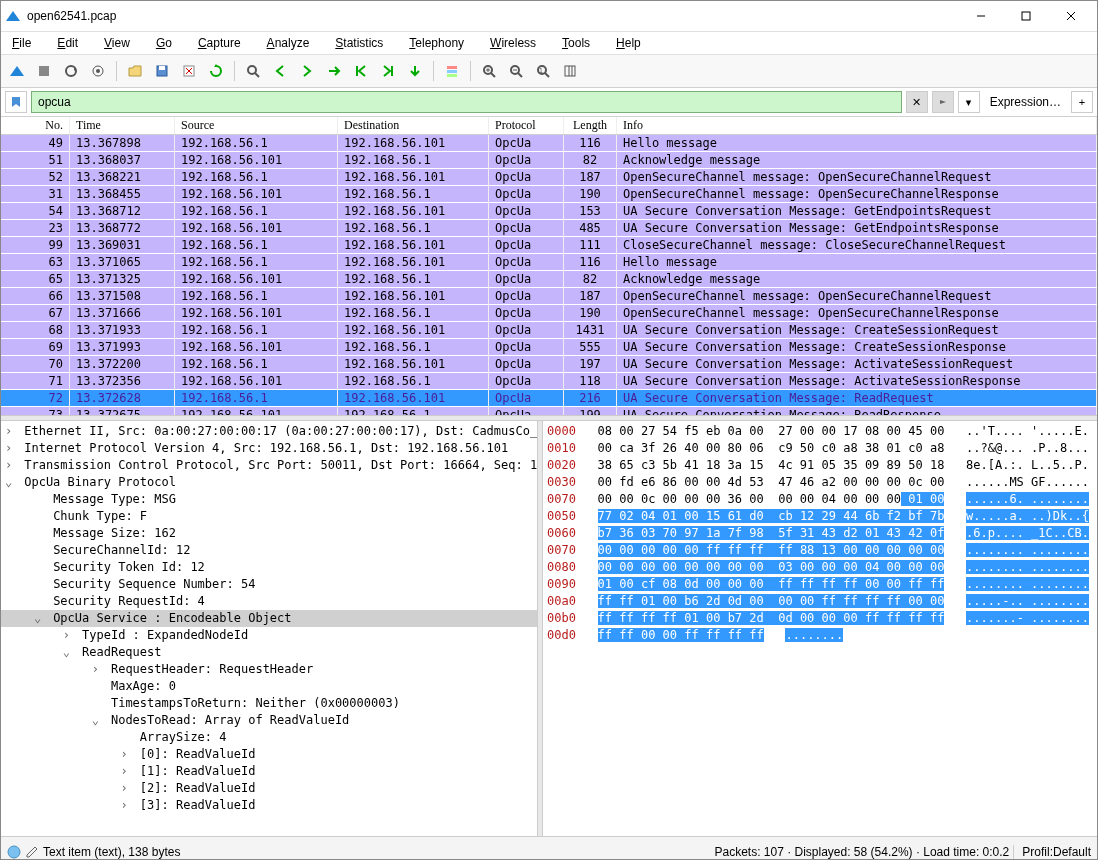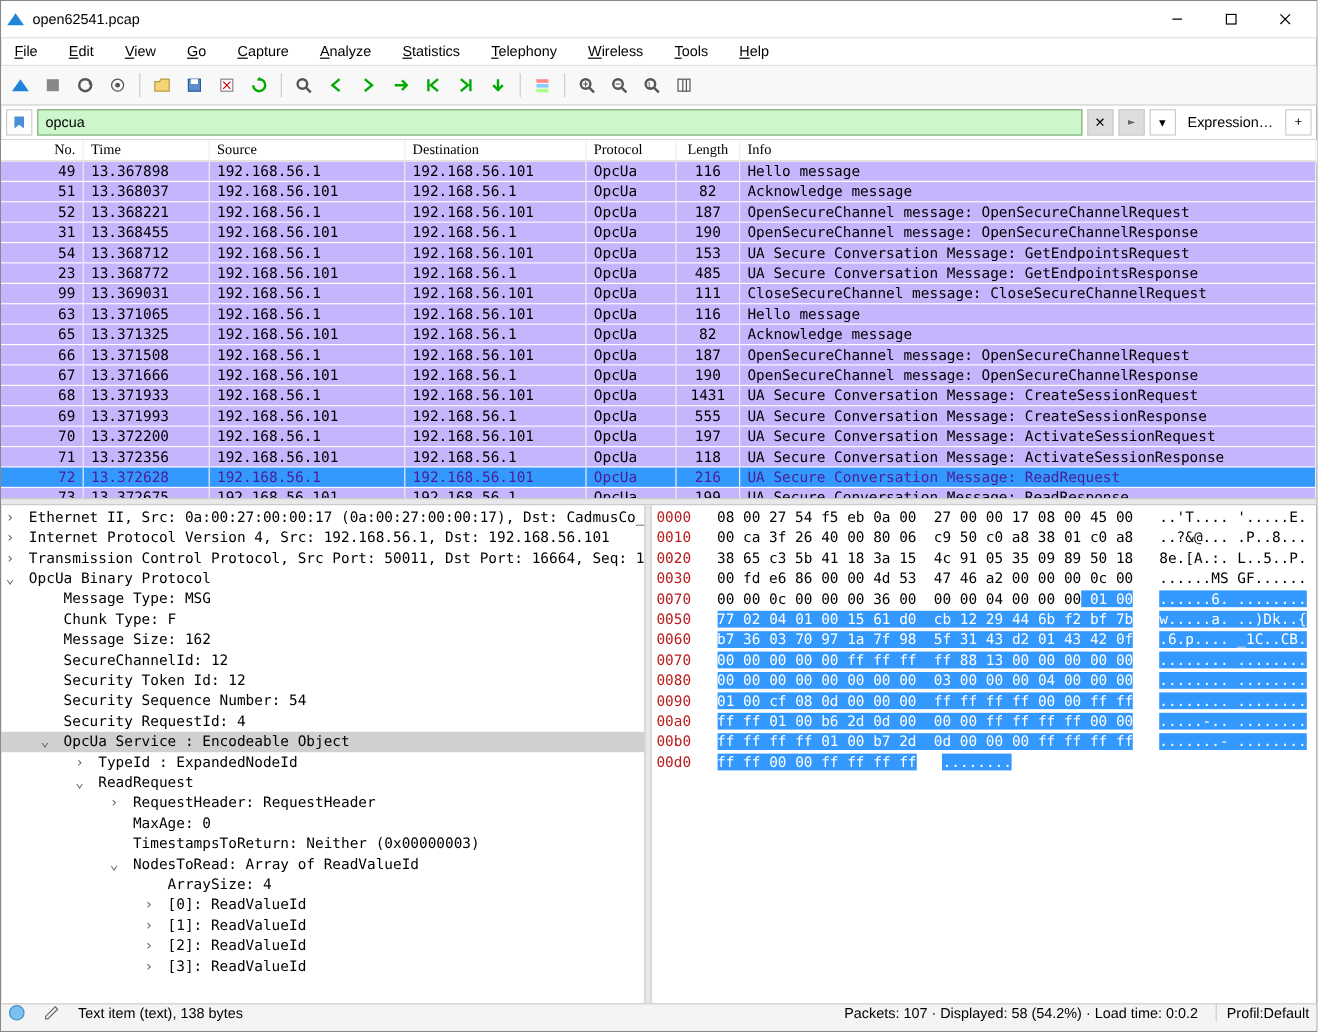--- a/index.html
+++ b/index.html
@@ -35,21 +35,21 @@
 .splitter-v{width:4px;background:#e8e8e8;border-left:1px solid #ccc;border-right:1px solid #ccc;cursor:col-resize}
 .lower{flex:1;display:flex;overflow:hidden}
 .tree{flex:0 0 536px;overflow:auto;font-family:Consolas,monospace;font-size:12px;padding:2px 0}
 .tree .ln{white-space:pre;padding:0 4px;line-height:17px}
 .tree .ln.sel{background:#d0d0d0}
 .tree .tog{display:inline-block;width:12px;cursor:pointer;color:#666}
 .hex{flex:1;overflow:auto;font-family:Consolas,monospace;font-size:12px;padding:2px 4px;line-height:17px}
 .hexrow{white-space:pre}
 .hexrow .off{color:#b91c1c}
 .hexrow .hl{background:#3399ff;color:#fff}
-.statusbar{display:flex;height:22px;align-items:flex-start;border-top:1px solid #ccc;background:#f4f4f4;font-size:12px;padding:0 6px;gap:15px}
+.statusbar{display:flex;height:22px;align-items:flex-end;border-top:1px solid #ccc;background:#f4f4f4;font-size:12px;padding:0 6px;gap:4px}
 .statusbar .mid{flex:1}
 svg{display:block}
 </style>
 </head>
 <body>
 
 <div class="window">
   <div class="titlebar">
     <span class="icon">
       <svg width="16" height="16" viewBox="0 0 16 16">

